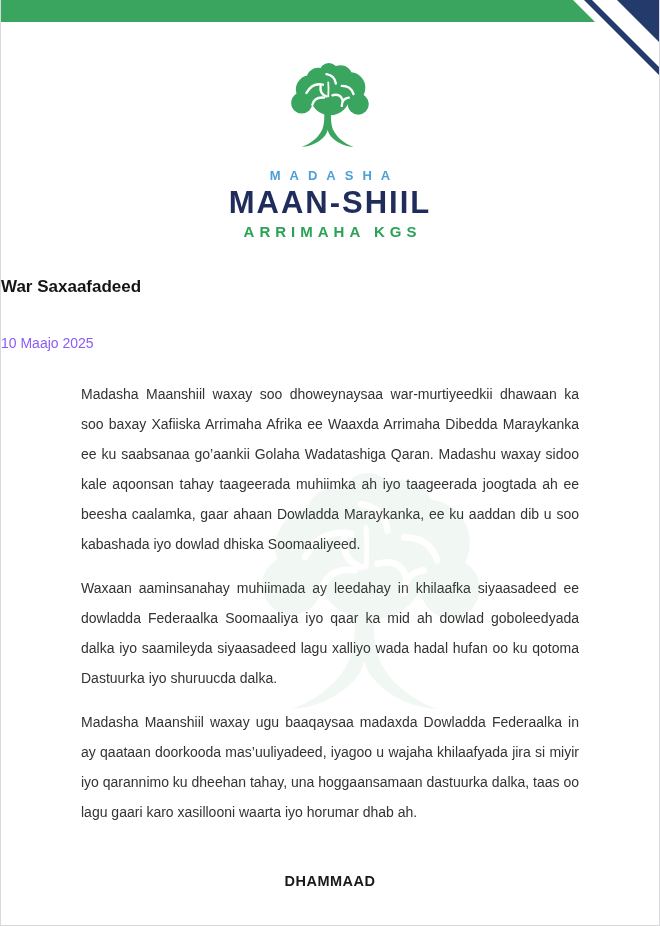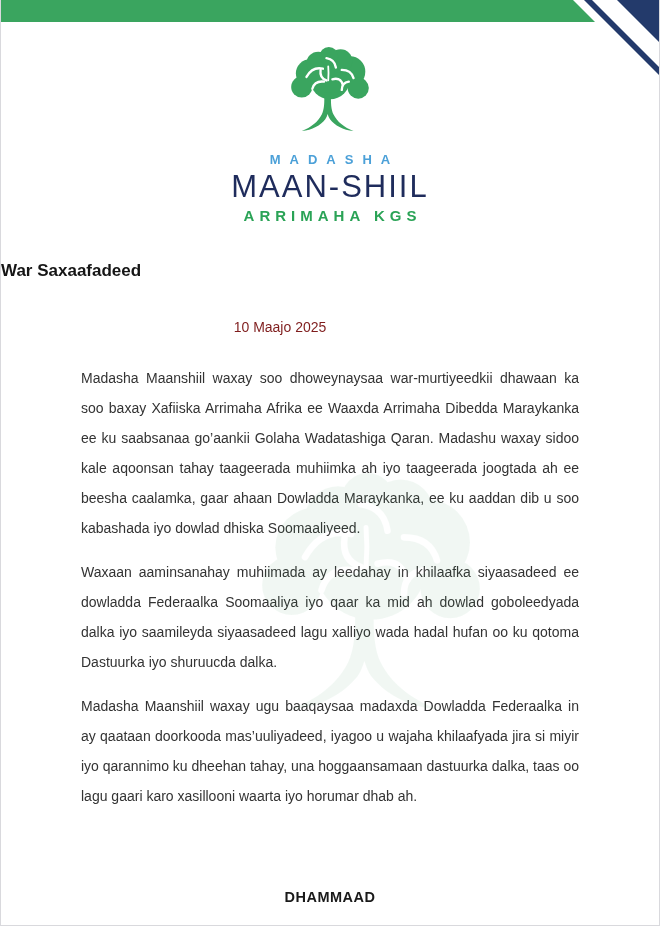--- a/index.html
+++ b/index.html
@@ -23,49 +23,49 @@
     overflow:hidden;
   }
   
   .deco{position:absolute;top:0;left:0;width:660px;height:120px;pointer-events:none;}
   
   .watermark{
     position:absolute;left:205px;top:455px;width:330px;height:300px;
     opacity:0.07;color:#4a9e68;pointer-events:none;
   }
   
-  .logo-block{position:relative;padding-top:44px;text-align:center;}
+  .logo-block{position:relative;padding-top:60px;text-align:center;}
   .logo-tree{width:132px;height:100px;color:var(--green);display:block;margin:0 auto;}
   .logo-top{
     margin-top:8px;color:var(--logo-blue);font-weight:bold;
     font-size:13px;letter-spacing:9px;text-indent:9px;
   }
   .logo-name{
-    margin-top:2px;color:var(--logo-navy);font-weight:400;
+    margin-top:2px;color:var(--logo-navy);font-weight:700;
     font-size:31px;letter-spacing:2px;
   }
   .logo-sub{
     margin-top:2px;color:var(--logo-green);font-weight:bold;
     font-size:15px;letter-spacing:5px;text-indent:5px;
   }
   .doc-title{
     margin-top:37px;text-align:left;font-weight:bold;font-size:17px;color:#151515;
   }
   .doc-date{
-    margin-top:38px;text-align:center;padding-right:100px;font-size:14px;color:#7f1d1d;
+    margin-top:38px;text-align:left;padding-right:100px;font-size:14px;color:#8b5cf6;
   }
   .body-text{
     margin-top:28px;padding:0 80px;
   }
   .body-text p{
     font-size:14px;line-height:30px;text-align:justify;color:#333;
     margin-bottom:14px;
   }
   .doc-footer{
-    margin-top:78px;text-align:center;font-weight:bold;font-size:14.5px;
+    margin-top:46px;text-align:center;font-weight:bold;font-size:14.5px;
     letter-spacing:0.5px;color:#1a1a1a;
   }
   .hidden-defs{position:absolute;width:0;height:0;overflow:hidden;}
 </style>
 </head>
 <body>
 
 <svg class="hidden-defs" aria-hidden="true">
   <symbol id="tree-brain" viewBox="0 0 200 170">
     <g fill="currentColor">

